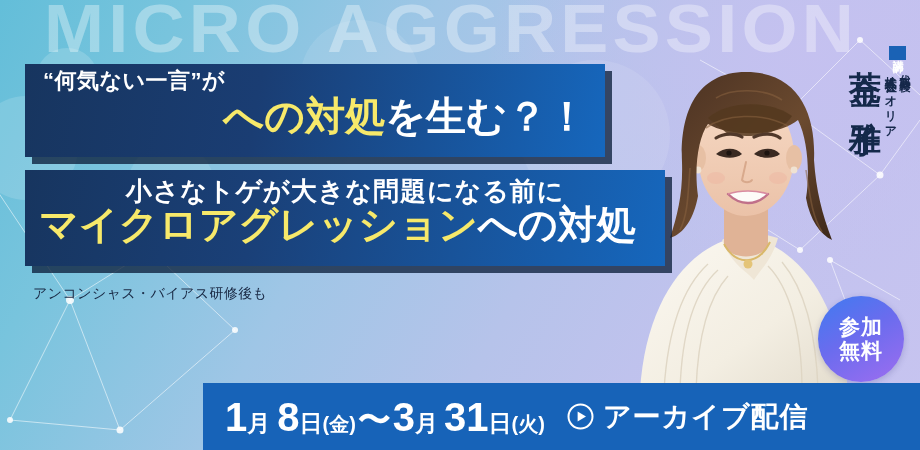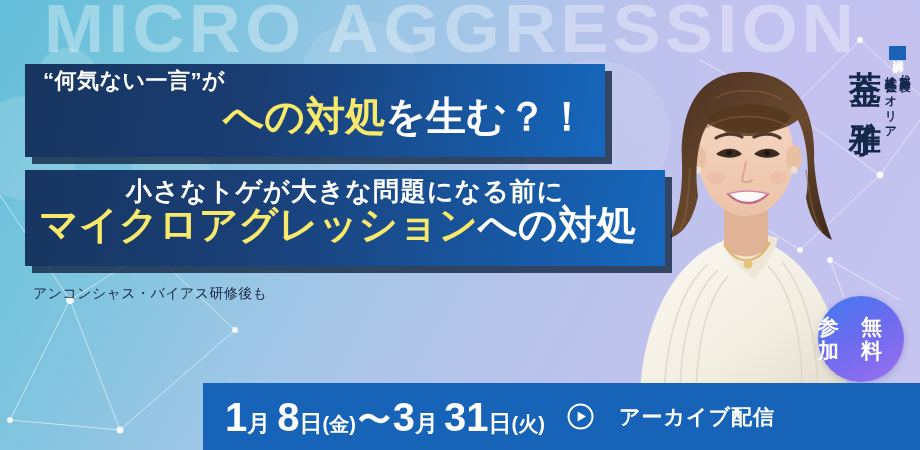--- a/index.html
+++ b/index.html
@@ -93,40 +93,40 @@
     writing-mode:vertical-rl; text-orientation:upright;
     font-size:12px; font-weight:bold; letter-spacing:1.5px; line-height:1.2;
   }
   .sp-org .o2{ font-size:11px; margin-right:1px; }
 
   
   .free-badge{
     position:absolute; right:16px; top:296px;
     width:86px; height:86px; border-radius:50%;
     background:linear-gradient(150deg,#3f7bf0 0%, #6a6cee 45%, #9e6df0 100%);
-    color:#fff; display:flex; 
+    color:#fff; display:flex; flex-direction:column;
     align-items:center; justify-content:center;
     font-size:21px; font-weight:bold; line-height:1.16; letter-spacing:1px;
     box-shadow:0 2px 6px rgba(40,40,120,.22);
   }
 
   
   .bottom-bar{
     position:absolute; left:203px; top:383px; right:0; bottom:0;
     background:#1763b8;
     display:flex; align-items:center; padding-left:22px; gap:22px;
     color:#fff;
   }
   .date-text{ white-space:nowrap; display:flex; align-items:baseline; font-weight:bold; letter-spacing:0px;}
   .d-num{ font-size:40px; line-height:1; }
   .d-unit{ font-size:23px; line-height:1; }
   .d-sub{ font-size:20px; line-height:1; }
   .d-tilde{ font-size:33px; line-height:1; padding:0 2px;}
   .archive{ display:flex; align-items:center; gap:9px; white-space:nowrap; }
-  .archive-label{ font-size:21px; font-weight:bold; letter-spacing:1px;margin-left:16px;}
+  .archive-label{ font-size:28px; font-weight:bold; letter-spacing:1px;}
 </style>
 </head>
 <body>
 
 <div id="banner">
 
   <svg class="bg-net" viewBox="0 0 920 450" preserveAspectRatio="none" aria-hidden="true">
     <g stroke="rgba(255,255,255,.55)" stroke-width="1" fill="none">
       <path d="M-10 180 L70 300 L10 420 M70 300 L150 250 M70 300 L120 430 M150 250 L40 175 M150 250 L235 330 M120 430 L235 330 M10 420 L120 430"></path>
       <path d="M700 60 L790 110 L860 40 M790 110 L880 175 M790 110 L720 200 M860 40 L920 95 M880 175 L920 120 M720 200 L800 250 M880 175 L800 250"></path>

